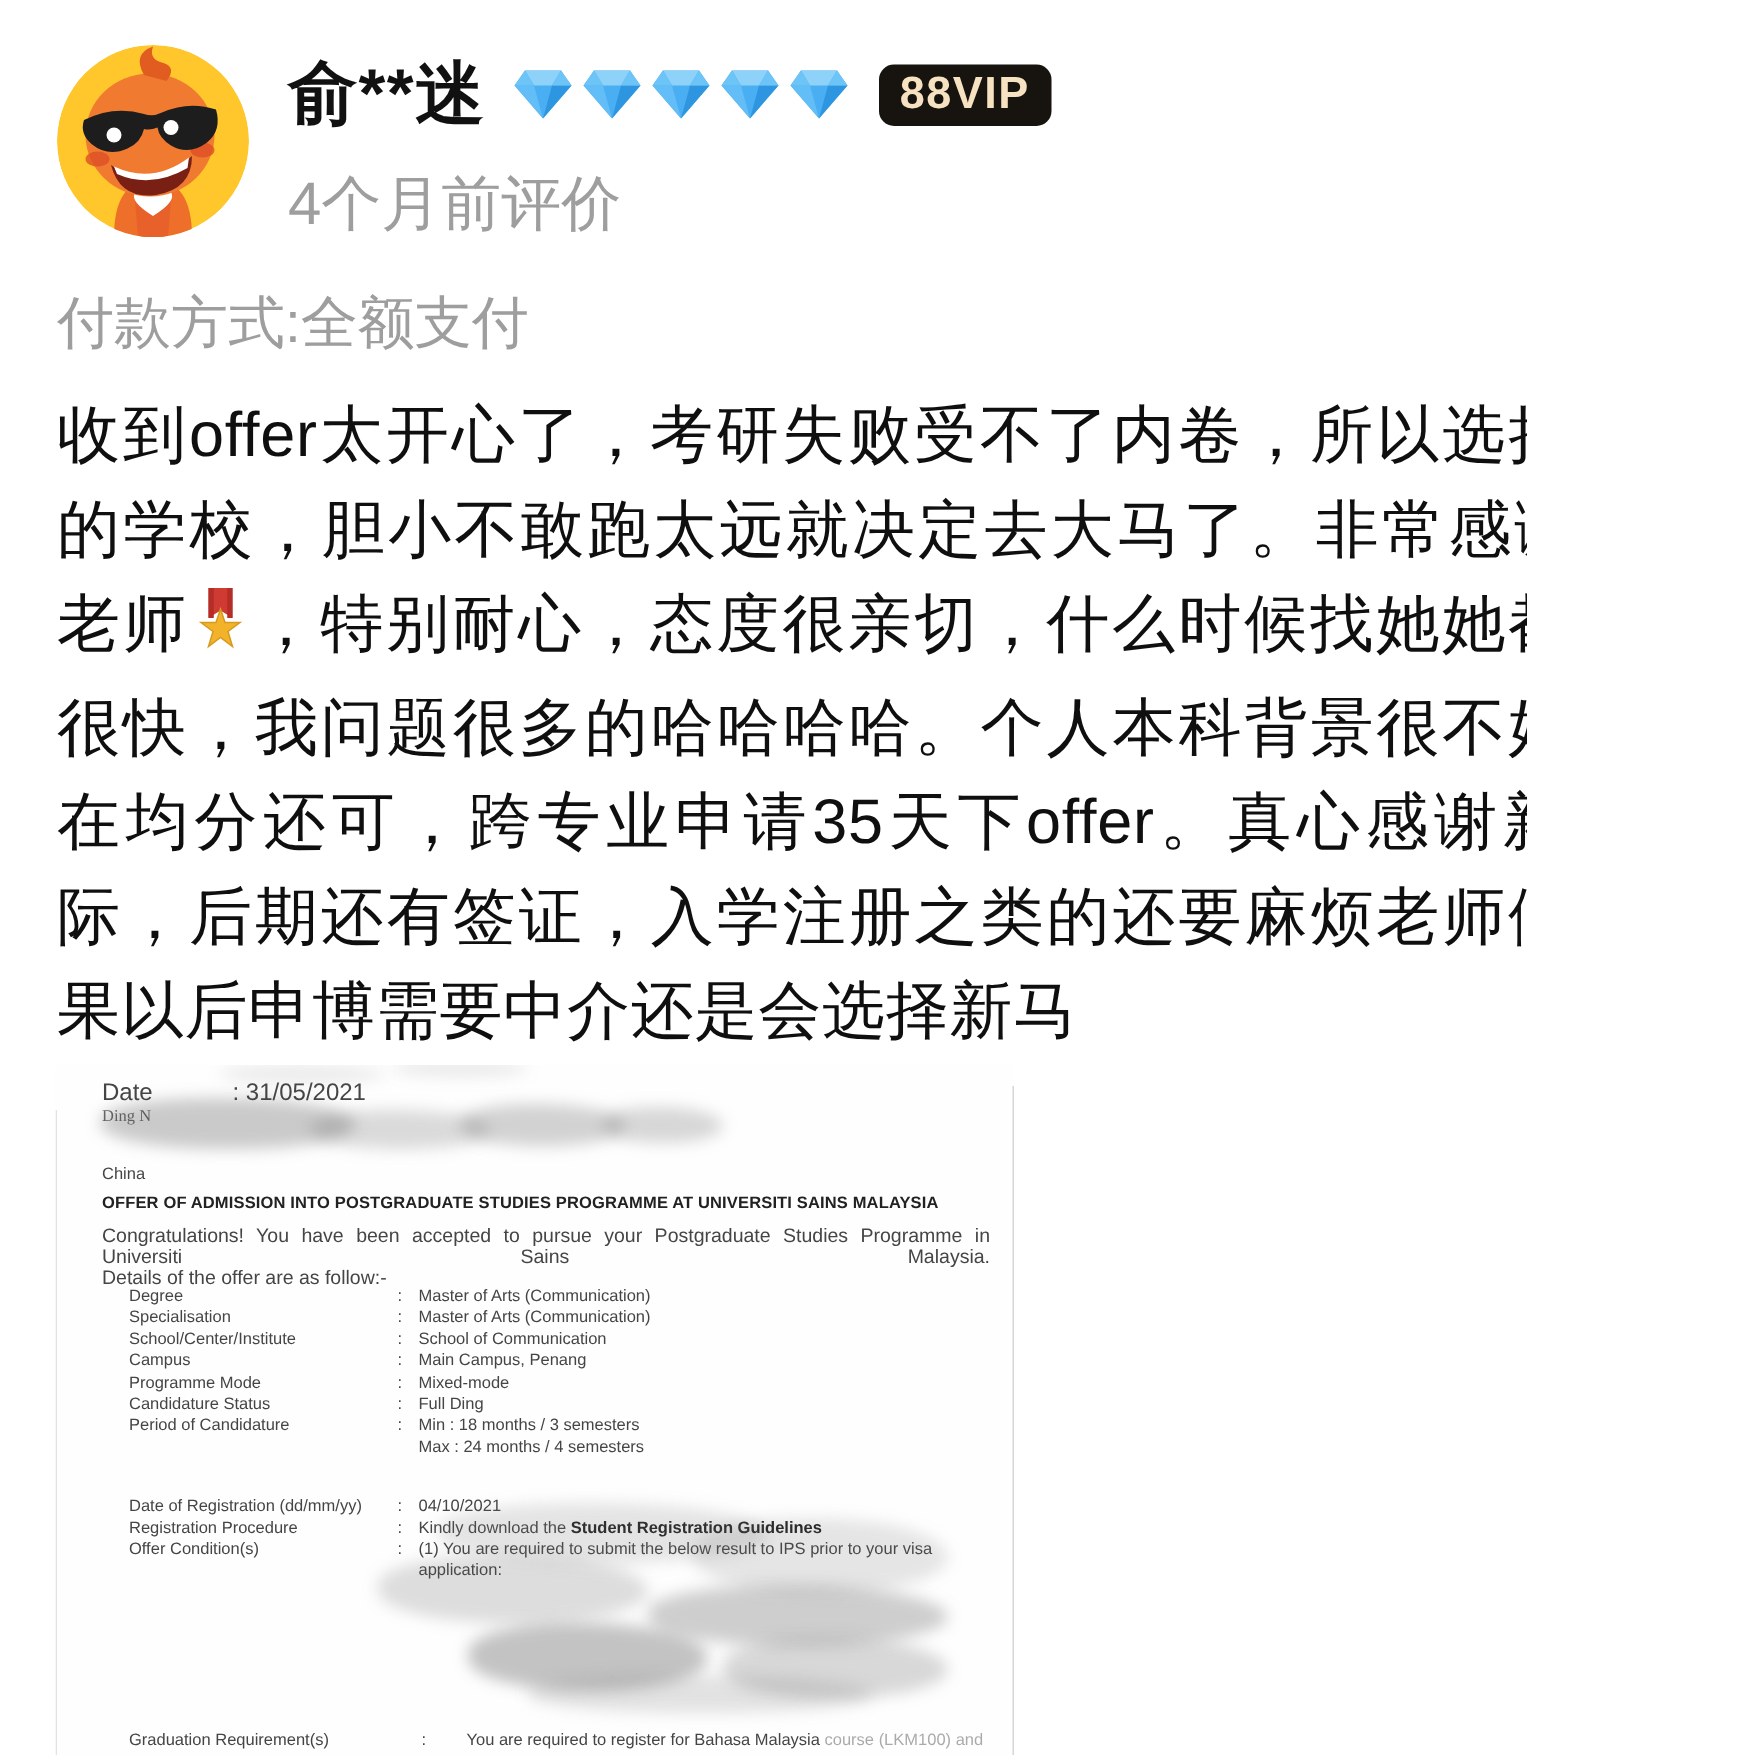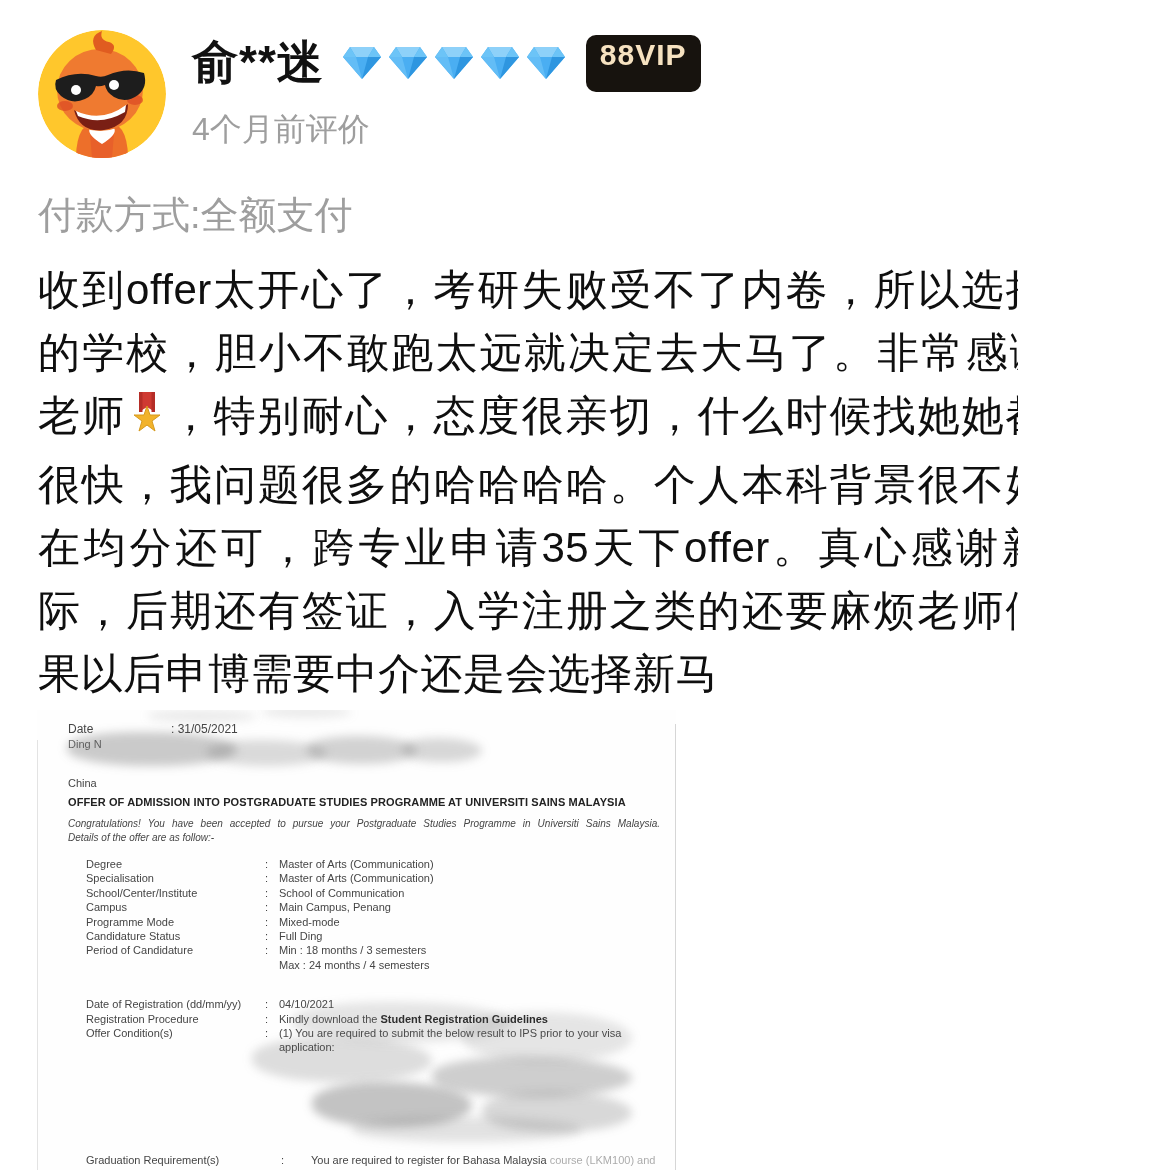--- a/index.html
+++ b/index.html
@@ -18,25 +18,25 @@
   .user-row {
     position:absolute; left:192px; top:34px; height:58px;
     display:flex; align-items:center; gap:14px;
   }
   .username { font-size:46px; font-weight:700; color:#111; letter-spacing:1px; }
   .diamonds { display:flex; align-items:center; gap:6px; margin-left:4px; }
   .diamonds svg { display:block; }
   .vip-badge {
     margin-left:6px; background:#17130e; color:#f6e2c0;
     font-size:30px; font-weight:700; letter-spacing:1px;
-    padding:5px 14px 22px 14px; border-radius:10px; line-height:1;
+    padding:5px 14px 6px 14px; border-radius:10px; line-height:1;
   }
   .timestamp {
     position:absolute; left:192px; top:108px;
-    font-size:32px; color:#9e9e9e;
+    font-size:40px; color:#9e9e9e;
   }
   .chevron { position:absolute; left:1092px; top:46px; }
 
   
   .payment {
     position:absolute; left:38px; top:190px;
     font-size:38px; color:#9e9e9e;
   }
   .review-text {
     position:absolute; left:38px; top:258px; width:1098px;
@@ -47,30 +47,30 @@
 
   
   .doc {
     position:absolute; left:37px; top:710px; width:639px; height:460px;
     background:#fefefe; overflow:hidden;
     font-family:"Liberation Sans", sans-serif; color:#454545;
   }
   .doc-edge-r { position:absolute; left:638px; top:14px; bottom:0; width:1px; background:#d6d6d6; }
   .doc-edge-l { position:absolute; left:0; top:30px; bottom:0; width:1px; background:#e3e3e3; }
 
-  .doc-row { display:flex; font-size:12px; line-height:14px;gap:16px; }
+  .doc-row { display:flex; font-size:16px; line-height:14px; }
   .d-date { position:absolute; left:31px; top:12px; }
   .d-date .dlabel { width:87px; }
-  .d-name { position:absolute; left:31px; top:28px; font-size:11px; color:#6a6a6a; }
+  .d-name { position:absolute; left:31px; top:28px; font-size:11px; color:#6a6a6a;font-family:Liberation Serif, serif; }
   .d-country { position:absolute; left:31px; top:67px; font-size:11px; }
   .d-title {
     position:absolute; left:31px; top:86px; width:560px;
     font-size:11px; font-weight:700; color:#222; letter-spacing:0.1px;
   }
-  .d-intro { position:absolute; left:31px; top:107px; width:592px; font-size:10px; line-height:14px;font-style:italic; }
+  .d-intro { position:absolute; left:31px; top:107px; width:592px; font-size:13px; line-height:14px; }
   .d-intro .l1 { text-align:justify; text-align-last:justify; }
 
   .d-table { position:absolute; left:49px; top:147px; width:565px; }
   .drow { display:grid; grid-template-columns:179px 14px 1fr; font-size:11px; line-height:14.4px; }
   .drow.gap { margin-top:25px; }
   .dvalue b { color:#222; }
   .fade { opacity:0.45; }
 
   
   .blob { position:absolute; border-radius:45% 55% 50% 50%; filter:blur(5px); }

